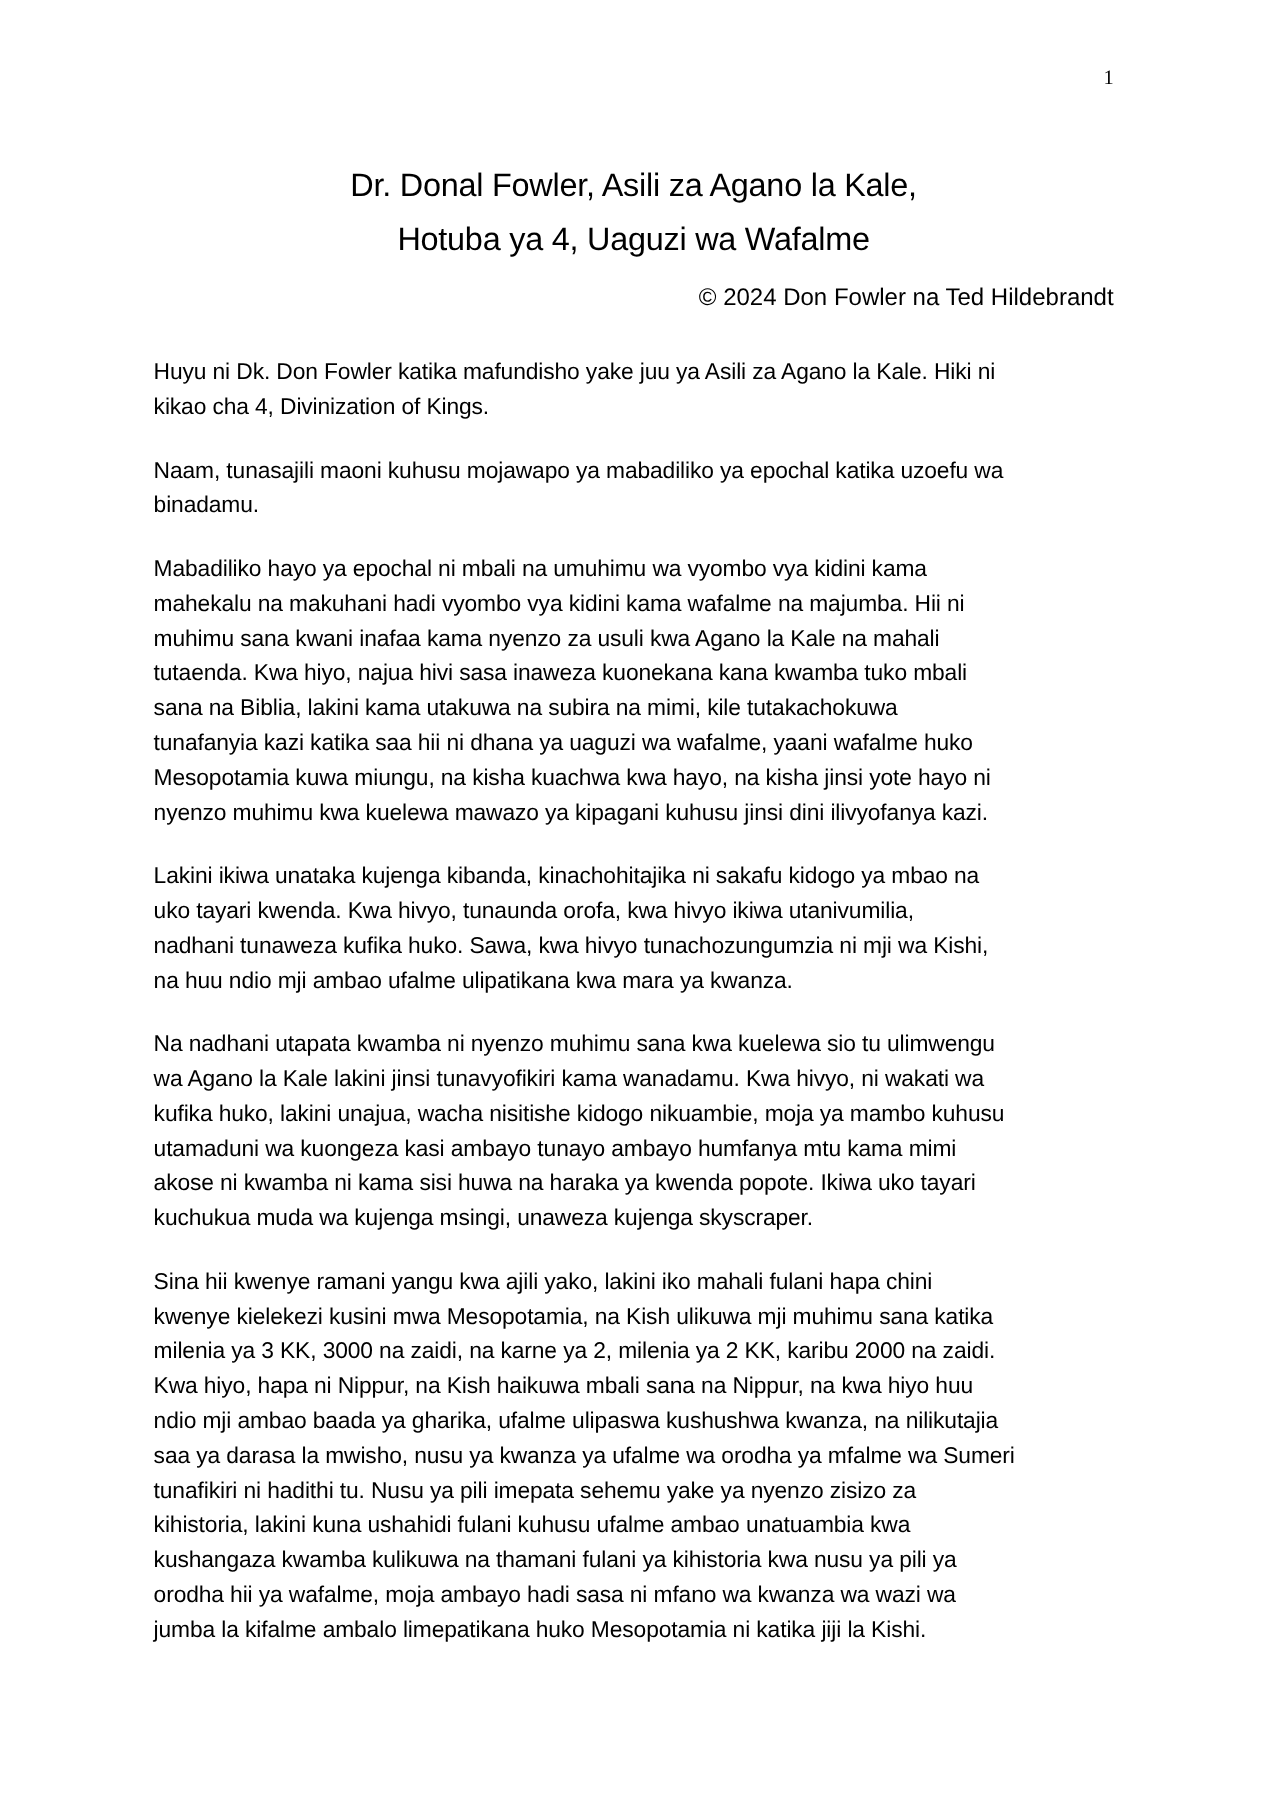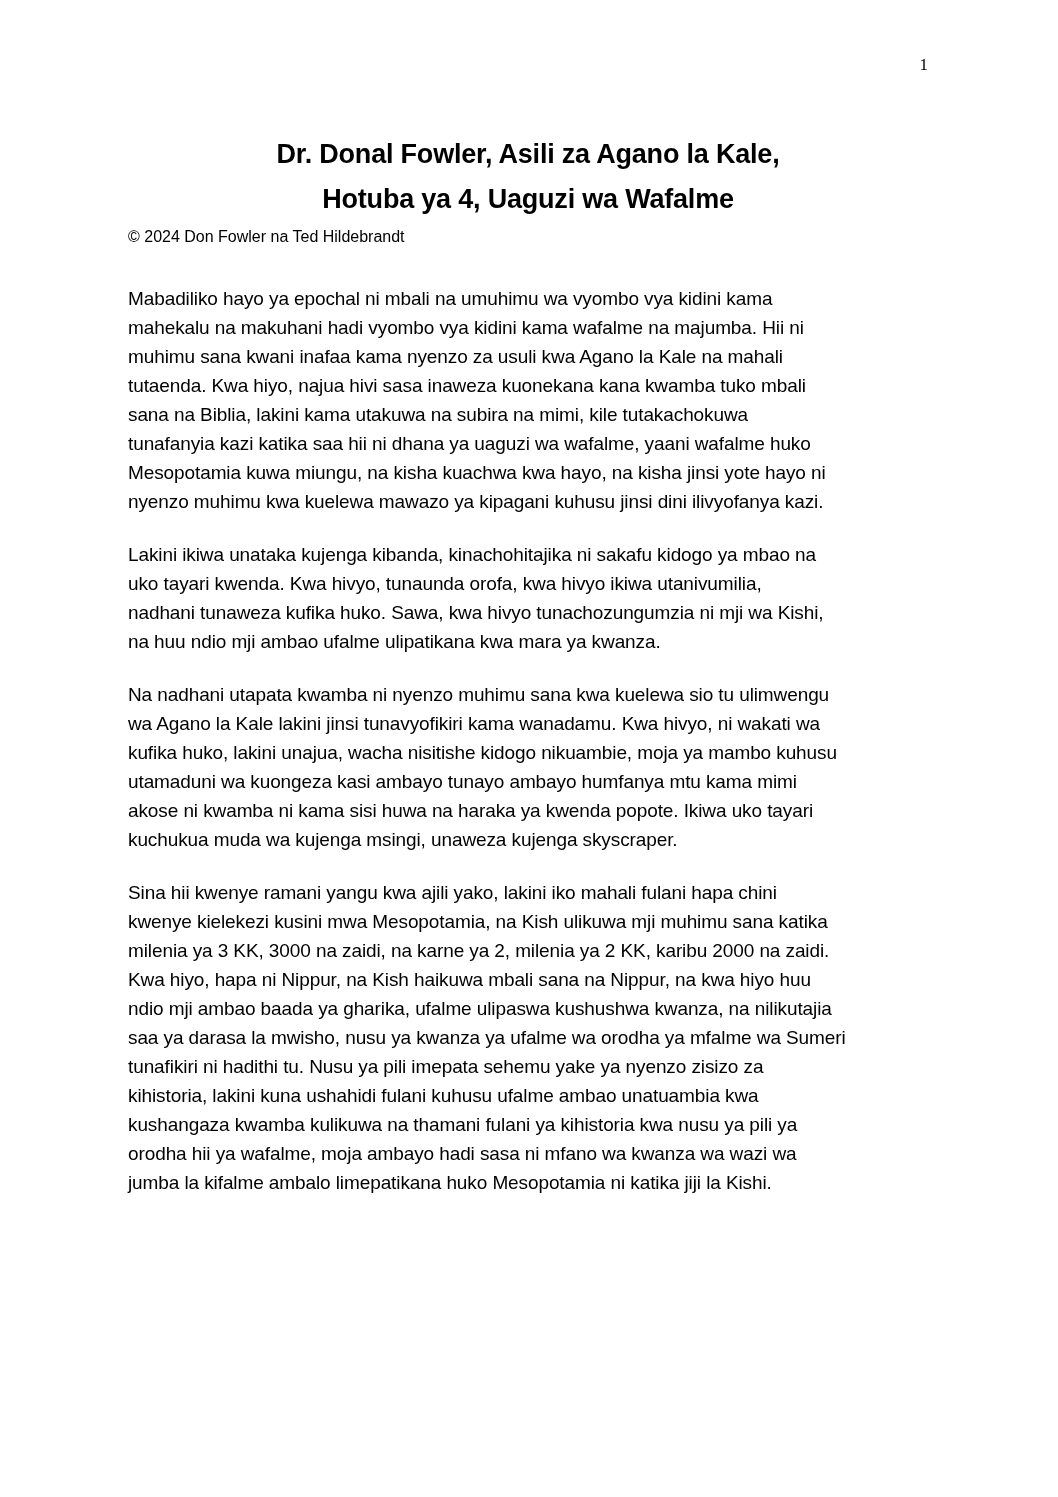--- a/index.html
+++ b/index.html
@@ -26,31 +26,31 @@
   }
   .content {
     position: absolute;
     top: 132px;
     left: 128px;
     width: 800px;
   }
   .title {
     margin: 0;
     font-size: 27px;
-    font-weight: 700;
+    font-weight: 400;
     line-height: 45px;
     text-align: center;
     white-space: pre-line;
     letter-spacing: -0.2px;
   }
   .copyright {
-    margin: 0 0 33px 0;
-    font-size: 16px;
+    margin: 12px 0 33px 0;
+    font-size: 20px;
     line-height: 29px;
-    text-align: left;
+    text-align: right;
     white-space: pre-line;
   }
   .para {
     margin: 0 0 24px 0;
     font-size: 19px;
     line-height: 29px;
     white-space: pre-line;
     letter-spacing: -0.1px;
   }
 </style>
@@ -59,21 +59,25 @@
 
 <div class="page">
   <div class="page-number">1</div>
 
   <div class="content">
     <h1 class="title">Dr. Donal Fowler, Asili za Agano la Kale,
 Hotuba ya 4, Uaguzi wa Wafalme</h1>
 
     <div class="copyright">© 2024 Don Fowler na Ted Hildebrandt</div>
 
+    <p class="para">Huyu ni Dk. Don Fowler katika mafundisho yake juu ya Asili za Agano la Kale. Hiki ni
+kikao cha 4, Divinization of Kings.</p>
 
+    <p class="para">Naam, tunasajili maoni kuhusu mojawapo ya mabadiliko ya epochal katika uzoefu wa
+binadamu.</p>
 
     <p class="para">Mabadiliko hayo ya epochal ni mbali na umuhimu wa vyombo vya kidini kama
 mahekalu na makuhani hadi vyombo vya kidini kama wafalme na majumba. Hii ni
 muhimu sana kwani inafaa kama nyenzo za usuli kwa Agano la Kale na mahali
 tutaenda. Kwa hiyo, najua hivi sasa inaweza kuonekana kana kwamba tuko mbali
 sana na Biblia, lakini kama utakuwa na subira na mimi, kile tutakachokuwa
 tunafanyia kazi katika saa hii ni dhana ya uaguzi wa wafalme, yaani wafalme huko
 Mesopotamia kuwa miungu, na kisha kuachwa kwa hayo, na kisha jinsi yote hayo ni
 nyenzo muhimu kwa kuelewa mawazo ya kipagani kuhusu jinsi dini ilivyofanya kazi.</p>
 

